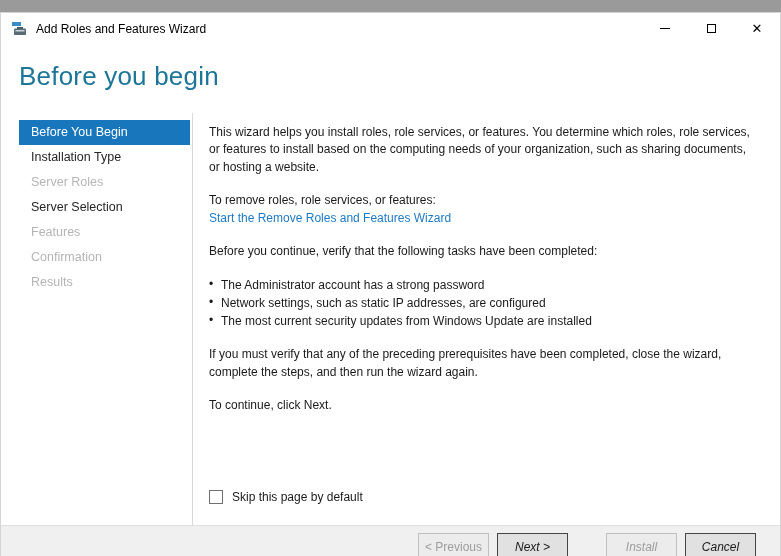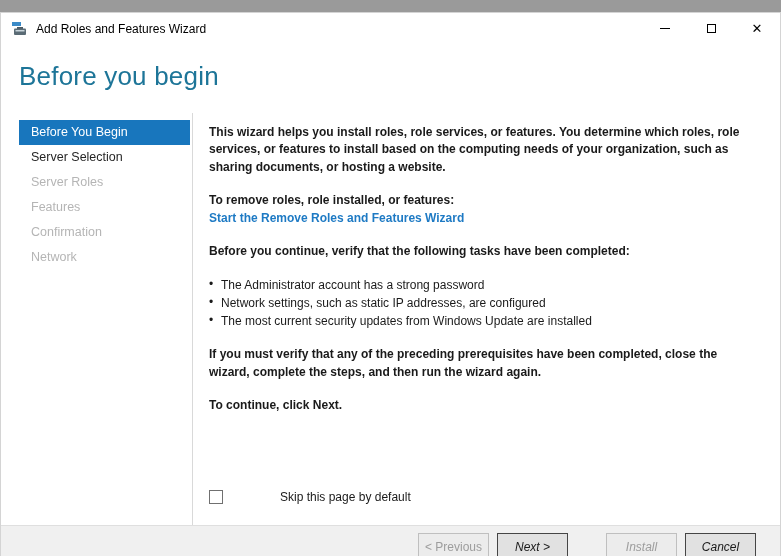--- a/index.html
+++ b/index.html
@@ -30,27 +30,27 @@
   
   .bodyrow { flex:1 1 auto; display:flex; min-height:0; }
   .sidebar { flex:0 0 192px; border-right:1px solid #d9d9d9; padding-top:7px; }
   .nav-item { height:25px; line-height:25px; margin:0 2px 0 18px; padding-left:12px;
               font-size:12.5px; color:#262626; white-space:nowrap; cursor:default; }
   .nav-item + .nav-item { margin-top:0; }
   .nav-item.selected { background:#1876bd; color:#ffffff; }
   .nav-item.disabled { color:#b5b5b5; }
   .content { flex:1 1 auto; padding:11px 24px 0 16px; font-size:12px; line-height:1.45;
              position:relative; color:#1a1a1a; }
-  .content p { margin:0 0 16px 0; max-width:560px;font-weight:bold; }
+  .content p { margin:0 0 16px 0; max-width:560px; }
   .content .tight { margin-bottom:0; }
   .wizlink { color:#1e7ac4; text-decoration:none; cursor:pointer; }
   ul.tasks { list-style:none; margin:0 0 16px 0; padding:0; max-width:560px; }
   ul.tasks li { padding-left:12px; position:relative; line-height:18px; }
   ul.tasks li::before { content:"\2022"; position:absolute; left:0; top:-1px; font-size:12px; }
-  .skip-row { position:absolute; left:16px; bottom:19px; display:flex; align-items:center;gap:48px; }
+  .skip-row { position:absolute; left:16px; bottom:19px; display:flex; align-items:center; }
   .skip-checkbox { appearance:none; -webkit-appearance:none; width:14px; height:14px; margin:0;
                    border:1px solid #707070; background:#fff; }
   .skip-label { font-size:12px; margin-left:9px; }
   
   .footer { flex:0 0 42px; background:#f0f0f0; border-top:1px solid #dfdfdf;
             display:flex; align-items:center; justify-content:flex-end; padding-right:24px; }
   .btn { width:71px; height:28px; font-family:"Liberation Sans", sans-serif; font-size:12px;
          background:#e1e1e1; border:1px solid #454545; color:#1a1a1a; padding:0; cursor:default; }
   .btn.disabled { background:#ececec; border-color:#bfbfbf; color:#9d9d9d; }
   .btn + .btn { margin-left:8px;font-style:italic; }
@@ -83,30 +83,31 @@
   </div>
 
   <div class="header">
     <div class="page-title">Before you begin</div>
   </div>
 
   <div class="bodyrow">
 
     <div class="sidebar">
       <div class="nav-item selected">Before You Begin</div>
+      <div class="nav-item">Installation Type</div>
+      <div class="nav-item disabled">Server Roles</div>
       <div class="nav-item">Server Selection</div>
-      <div class="nav-item disabled">Server Roles</div>
       <div class="nav-item disabled">Features</div>
       <div class="nav-item disabled">Confirmation</div>
-      <div class="nav-item disabled">Network</div>
+      <div class="nav-item disabled">Results</div>
     </div>
 
     <div class="content">
       <p>This wizard helps you install roles, role services, or features. You determine which roles, role services, or features to install based on the computing needs of your organization, such as sharing documents, or hosting a website.</p>
-      <p class="tight">To remove roles, role installed, or features:</p>
+      <p class="tight">To remove roles, role services, or features:</p>
       <p><a href="#" class="wizlink">Start the Remove Roles and Features Wizard</a></p>
       <p>Before you continue, verify that the following tasks have been completed:</p>
       <ul class="tasks">
         <li>The Administrator account has a strong password</li>
         <li>Network settings, such as static IP addresses, are configured</li>
         <li>The most current security updates from Windows Update are installed</li>
       </ul>
       <p>If you must verify that any of the preceding prerequisites have been completed, close the wizard, complete the steps, and then run the wizard again.</p>
       <p>To continue, click Next.</p>
 

